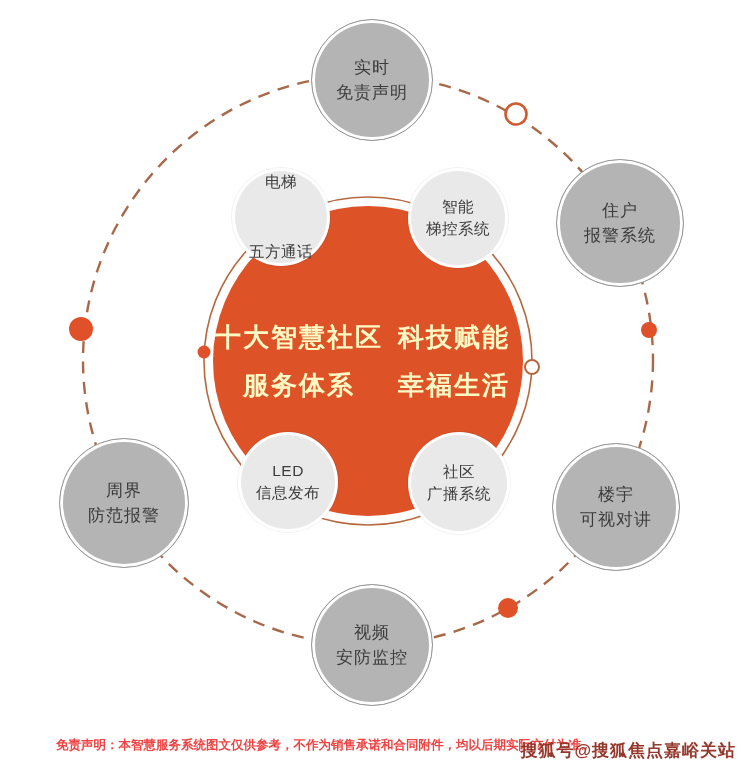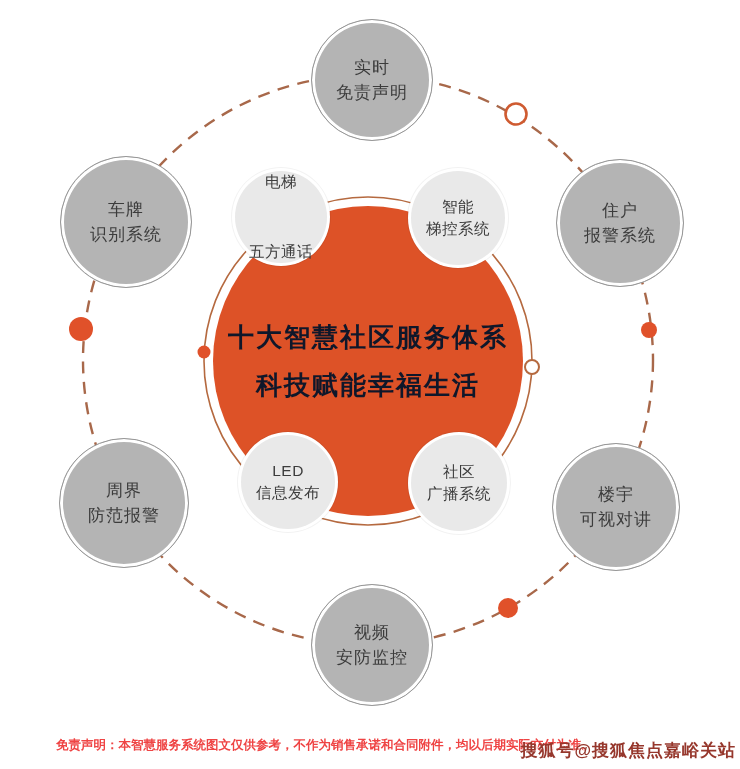--- a/index.html
+++ b/index.html
@@ -51,25 +51,24 @@
     z-index: 3;
   }
 
   .center-circle {
     position: absolute;
     left: 213px; top: 206px;
     width: 310px; height: 310px;
     border-radius: 50%;
     background: #dd5227;
     display: flex;
-    flex-direction: column;
     align-items: center;
     justify-content: center;
     text-align: center;
-    color: #0f172a;
+    color: #fef9c3;
     font-size: 26px;
     font-weight: bold;
     letter-spacing: 2px;
     line-height: 1.85;
     z-index: 2;
   }
 
   .node.outer, .center-circle { z-index: 2; }
 
   .disclaimer {
@@ -112,24 +111,20 @@
 
     <circle cx="204" cy="352" r="6.5" fill="#e0512a"></circle>
     <circle cx="532" cy="367" r="7" fill="#ffffff" stroke="#b5693f" stroke-width="2"></circle>
   </svg>
 
   <div class="node outer" style="left:311px; top:19px; width:122px; height:122px;">
     <span>实时</span>
     <span>免责声明</span>
   </div>
 
-  <div class="node outer" style="left:60px; top:156px; width:132px; height:132px;">
-    <span>车牌</span>
-    <span>识别系统</span>
-  </div>
 
   <div class="node outer" style="left:556px; top:159px; width:128px; height:128px;">
     <span>住户</span>
     <span>报警系统</span>
   </div>
 
   <div class="node outer" style="left:552px; top:443px; width:128px; height:128px;">
     <span>楼宇</span>
     <span>可视对讲</span>
   </div>

